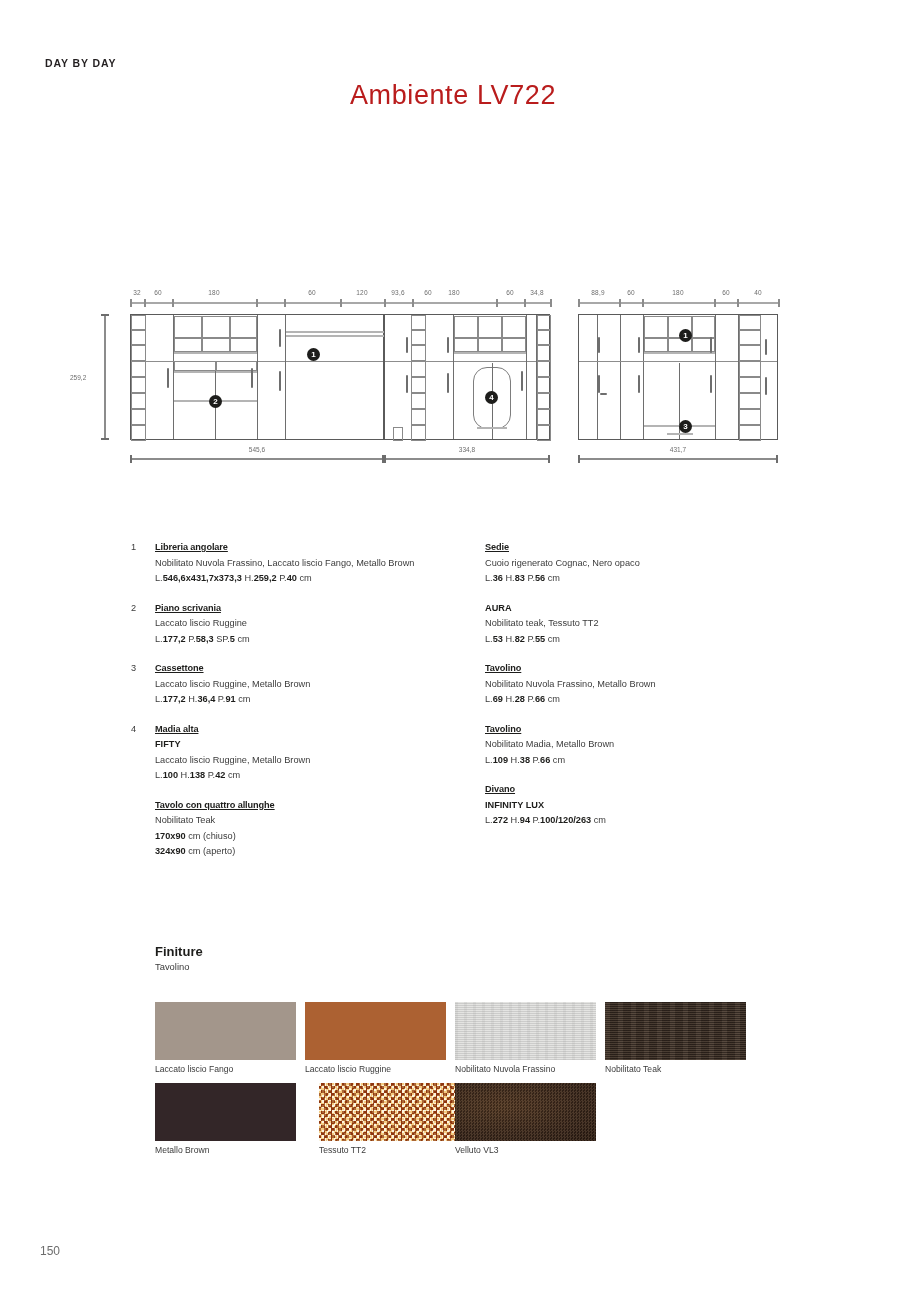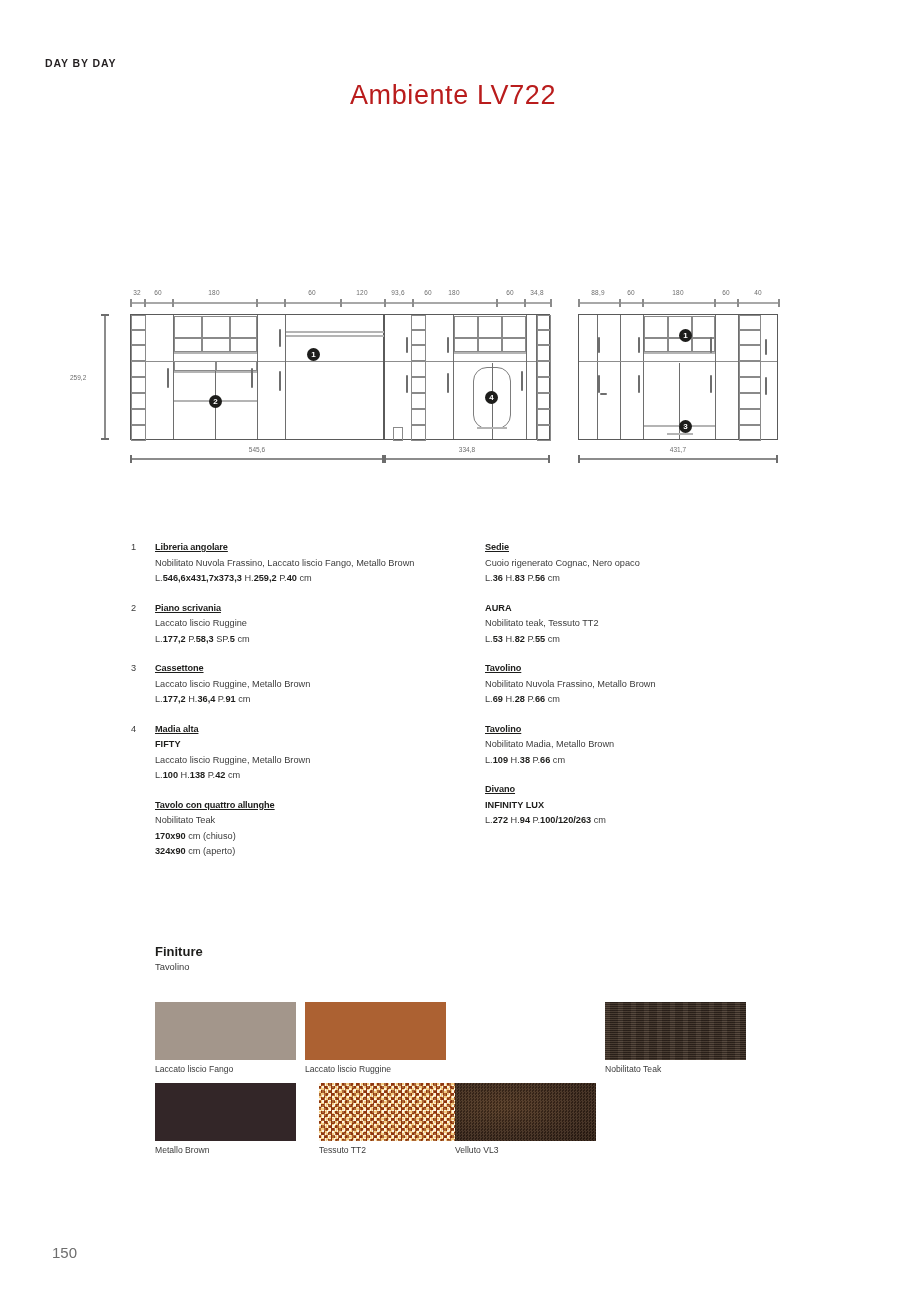--- a/index.html
+++ b/index.html
@@ -122,22 +122,22 @@
       #d8a068;
     background-blend-mode: overlay, normal, normal;
   }
   .tex-velluto {
     background:
       repeating-conic-gradient(rgba(255,220,180,.10) 0 25%, rgba(0,0,0,.18) 0 50%) 0 0/3px 3px,
       radial-gradient(ellipse at 35% 40%, #4d3420 0%, #37251a 60%, #2a1b12 100%);
   }
 
   .page-num {
-    position: absolute; left: 52px; top: 1244px;
-    font-size: 15px; color: #6d6d6d;
+    position: absolute; left: 40px; top: 1244px;
+    font-size: 12px; color: #6d6d6d;
   }
 </style>
 </head>
 <body>
 
 <div class="page">
 
   <div class="collection">DAY BY DAY</div>
   <div class="page-title">Ambiente LV722</div>
 
@@ -417,20 +417,23 @@
   </div>
 
   <div class="swatches">
     <div class="srow">
       <div class="sw" style="left:0px; background:#a3968b;">
         <div class="cap">Laccato liscio Fango</div>
       </div>
       <div class="sw" style="left:150px; background:#ac6132;">
         <div class="cap">Laccato liscio Ruggine</div>
       </div>
+      <div class="sw tex-ash" style="left:300px;">
+        <div class="cap">Nobilitato Nuvola Frassino</div>
+      </div>
       <div class="sw tex-teak" style="left:450px;">
         <div class="cap">Nobilitato Teak</div>
       </div>
     </div>
     <div class="srow">
       <div class="sw" style="left:0px; background:#332628;">
         <div class="cap">Metallo Brown</div>
       </div>
       <div class="sw tex-tessuto" style="left:164px;">
         <div class="cap">Tessuto TT2</div>

